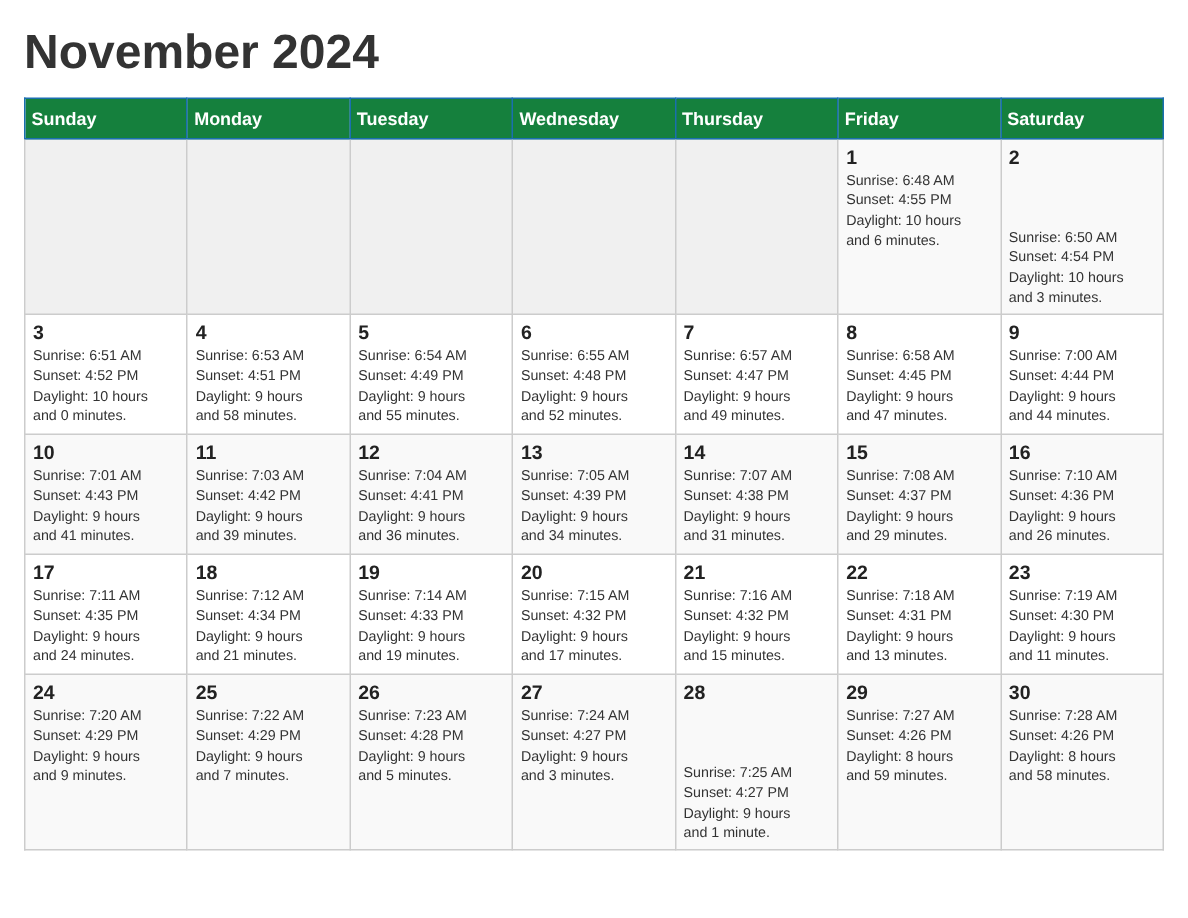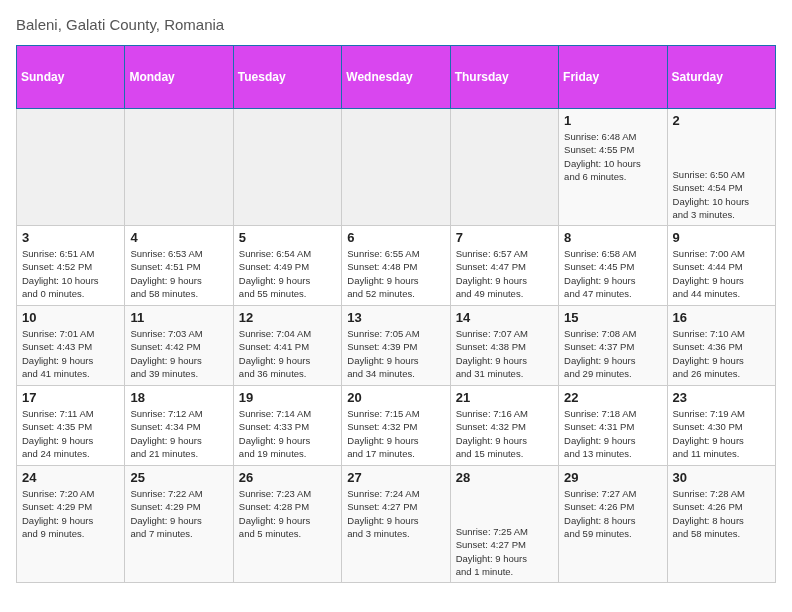--- a/index.html
+++ b/index.html
@@ -51,25 +51,25 @@
     .location-title {
       font-size: 15px;
       color: #555;
     }
     table {
       width: 100%;
       border-collapse: collapse;
       table-layout: fixed;
     }
     thead tr th {
-      background-color: #d946ef;
+      background-color: #15803d;
       color: #fff;
       font-size: 12px;
       font-weight: bold;
-      padding: 24px 4px;
+      padding: 6px 4px;
       text-align: left;
       border: 1px solid #1a6faf;
     }
     tbody tr td {
       border: 1px solid #ccc;
       vertical-align: top;
       padding: 4px 5px;
       font-size: 10px;
       color: #333;
       height: 80px;
@@ -92,21 +92,21 @@
       font-size: 9.5px;
       line-height: 1.4;
       color: #333;
     }
   </style>
 </head>
 <body>
 
 <div class="header-area">
   <div class="title-block">
-    <div class="location-title">Baleni, Galati County, Romania</div>
+    <div class="month-title">November 2024</div>
   </div>
 </div>
 
 <table>
   <thead>
     <tr>
     <th>Sunday</th>
         <th>Monday</th>
         <th>Tuesday</th>
         <th>Wednesday</th>

